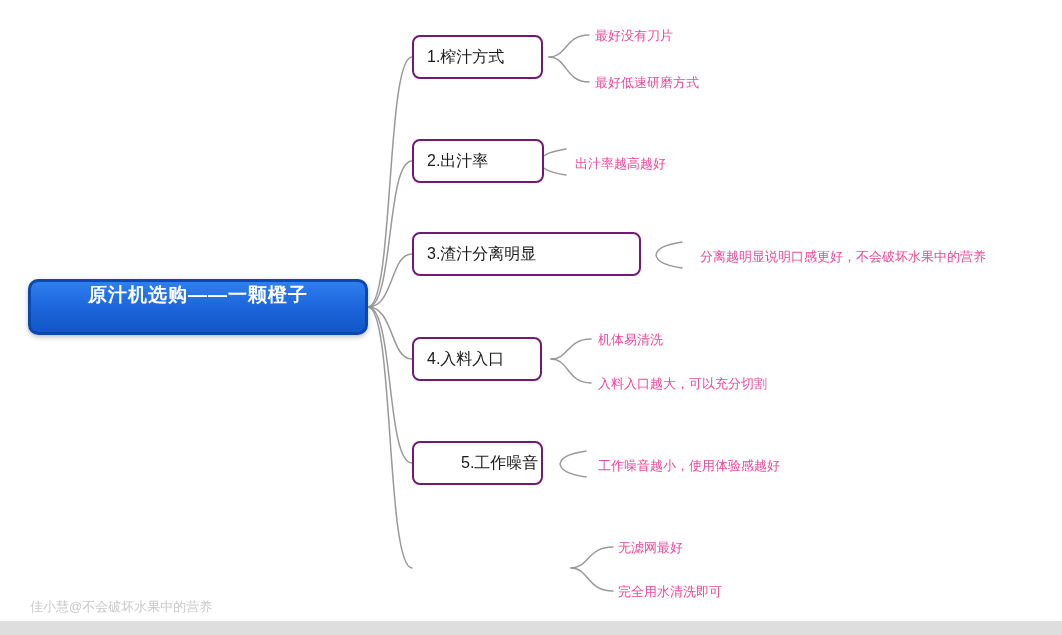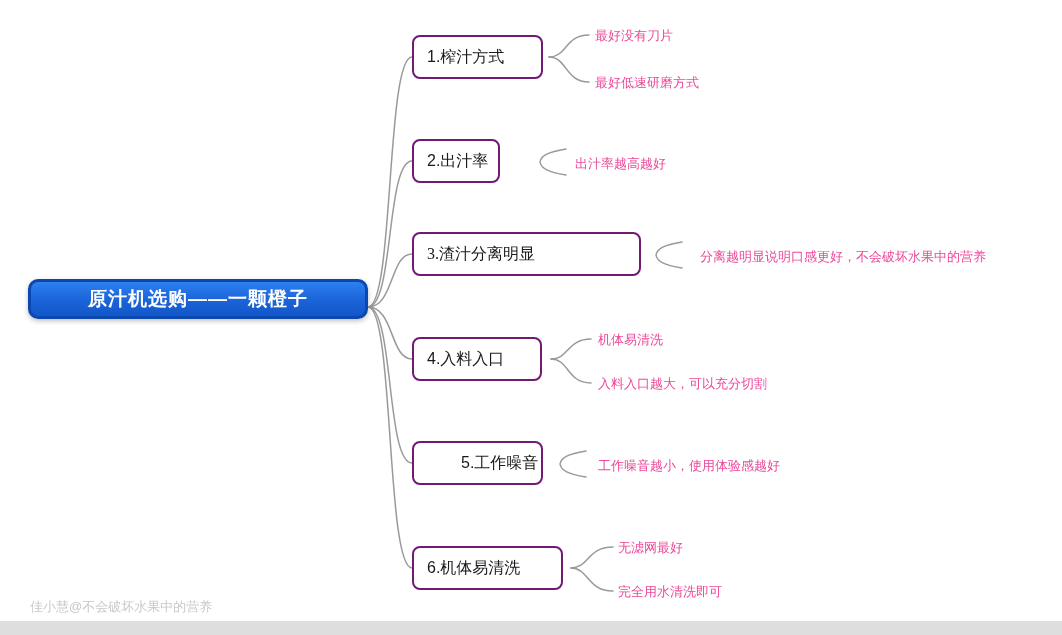--- a/index.html
+++ b/index.html
@@ -3,37 +3,37 @@
 <meta charset="utf-8">
 <style>
   html,body { margin:0; padding:0; background:#ffffff; }
   .canvas {
     position:relative; width:1062px; height:635px; background:#ffffff;
     font-family:"Liberation Sans", sans-serif; overflow:hidden;
   }
   .connectors { position:absolute; left:0; top:0; width:1062px; height:635px; z-index:0; }
   .node { z-index:2; }
   .root-node {
-    position:absolute; left:28px; top:279px; width:340px; height:40px;
+    position:absolute; left:28px; top:279px; width:340px; height:56px;
     background:linear-gradient(180deg,#2e7ff0 0%, #1a63d8 55%, #1257c9 100%);
     border:3px solid #0a47ae; border-radius:10px;
-    display:flex; align-items:center; justify-content:center;
+    display:flex; align-items:flex-start; justify-content:center;
     color:#ffffff; font-weight:bold; font-size:19px; letter-spacing:1px;
     box-sizing:border-box; box-shadow:0 2px 5px rgba(0,0,0,.25);
     position:absolute;
   }
   .branch {
     position:absolute; height:44px; box-sizing:border-box;
     border:2px solid #701a75; border-radius:8px; background:#ffffff;
     display:flex; align-items:center; padding-left:13px;
     font-size:16px; color:#1a1a1a; white-space:nowrap;
   }
   .b1 { left:412px; top:35px;  width:131px; }
-  .b2 { left:412px; top:139px; width:88px; }
-  .b3 { left:412px; top:232px; width:229px;font-family:Liberation Serif, serif; }
+  .b2 { left:412px; top:139px; width:132px; }
+  .b3 { left:412px; top:232px; width:229px; }
   .b4 { left:412px; top:337px; width:130px; }
   .b5 { left:412px; top:441px; width:131px;padding-left:47px; }
   .b6 { left:412px; top:546px; width:151px; }
   .leaf {
     position:absolute; font-size:13px; color:#ec4899; white-space:nowrap; z-index:2;
   }
   .l1a { left:595px; top:27px; }
   .l1b { left:595px; top:74px; }
   .l2a { left:575px; top:155px; }
   .l3a { left:700px; top:248px; }
@@ -101,22 +101,19 @@
     <span>4.入料入口</span>
   </div>
   <div class="leaf l4a">机体易清洗</div>
   <div class="leaf l4b">入料入口越大，可以充分切割</div>
 
   <div class="branch b5 node">
     <span>5.工作噪音</span>
   </div>
   <div class="leaf l5a">工作噪音越小，使用体验感越好</div>
 
-  <div class="branch b6 node">
-    <span>6.机体易清洗</span>
-  </div>
   <div class="leaf l6a">无滤网最好</div>
   <div class="leaf l6b">完全用水清洗即可</div>
 
   <div class="bottom-bar"></div>
   <div class="watermark">佳小慧@不会破坏水果中的营养</div>
 
 </div>
 
 </body></html>

